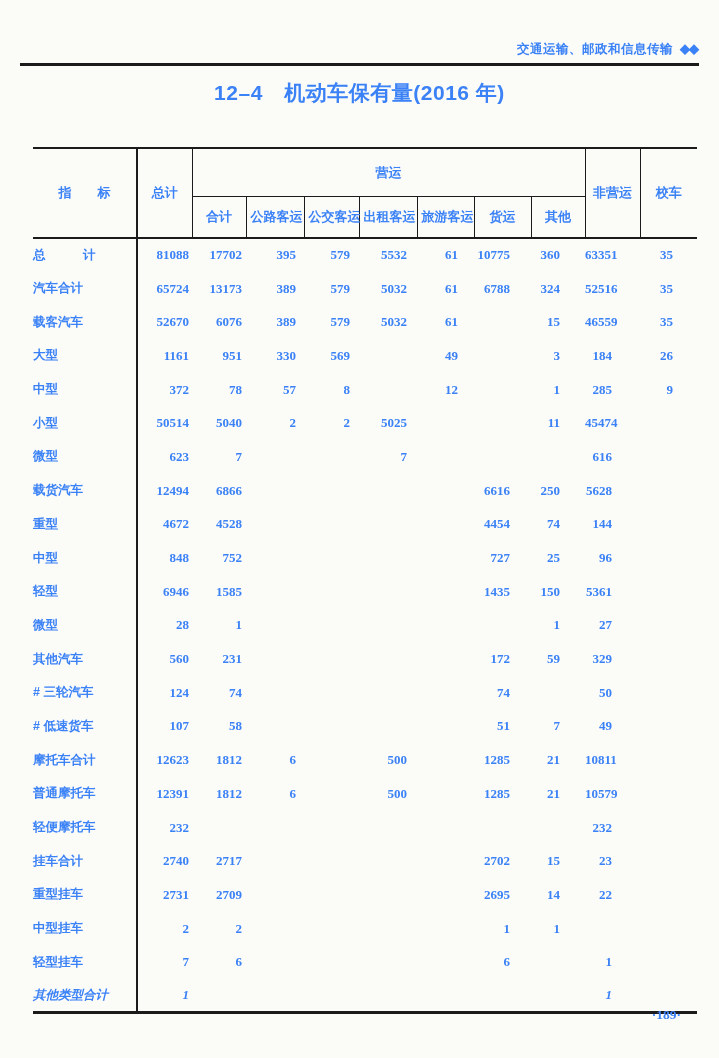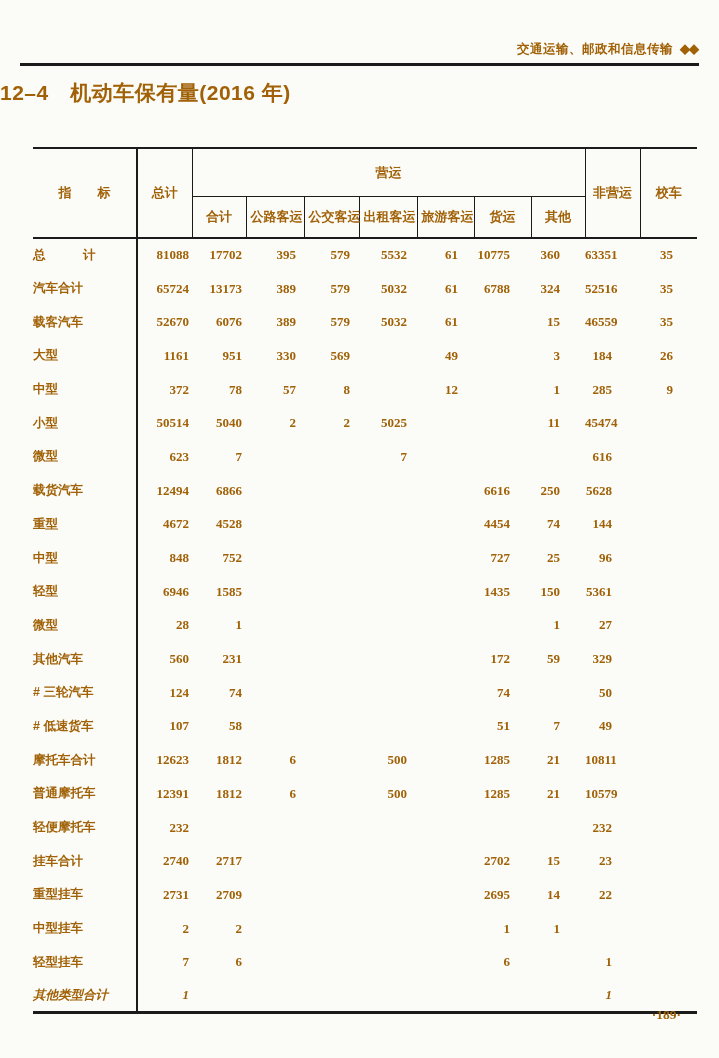--- a/index.html
+++ b/index.html
@@ -1,21 +1,21 @@
 <!DOCTYPE html>
 <html><head>
 <meta charset="utf-8">
 <style>
   html, body { margin: 0; padding: 0; }
   .page {
     position: relative;
     width: 719px;
     height: 1058px;
     background: #fbfbf8;
-    color: #a16207;
+    color: #3b82f6;
     font-family: "Liberation Sans", sans-serif;
     overflow: hidden;
   }
   
   .hdr-right {
     position: absolute;
     top: 41px;
     right: 21px;
     font-size: 12.5px;
     font-weight: 700;
@@ -34,20 +34,21 @@
     width: 679px;
     height: 3px;
     background: #1b1b1b;
   }
   
   .title {
     position: absolute;
     top: 79px;
     left: 0;
     width: 719px;
+    text-align: center;
     font-size: 21px;
     font-weight: 700;
     letter-spacing: 0.5px;
     white-space: nowrap;
   }
   
   .tbl-wrap { position: absolute; top: 147px; left: 33px; }
   table.tbl {
     border-collapse: collapse;
     table-layout: fixed;

